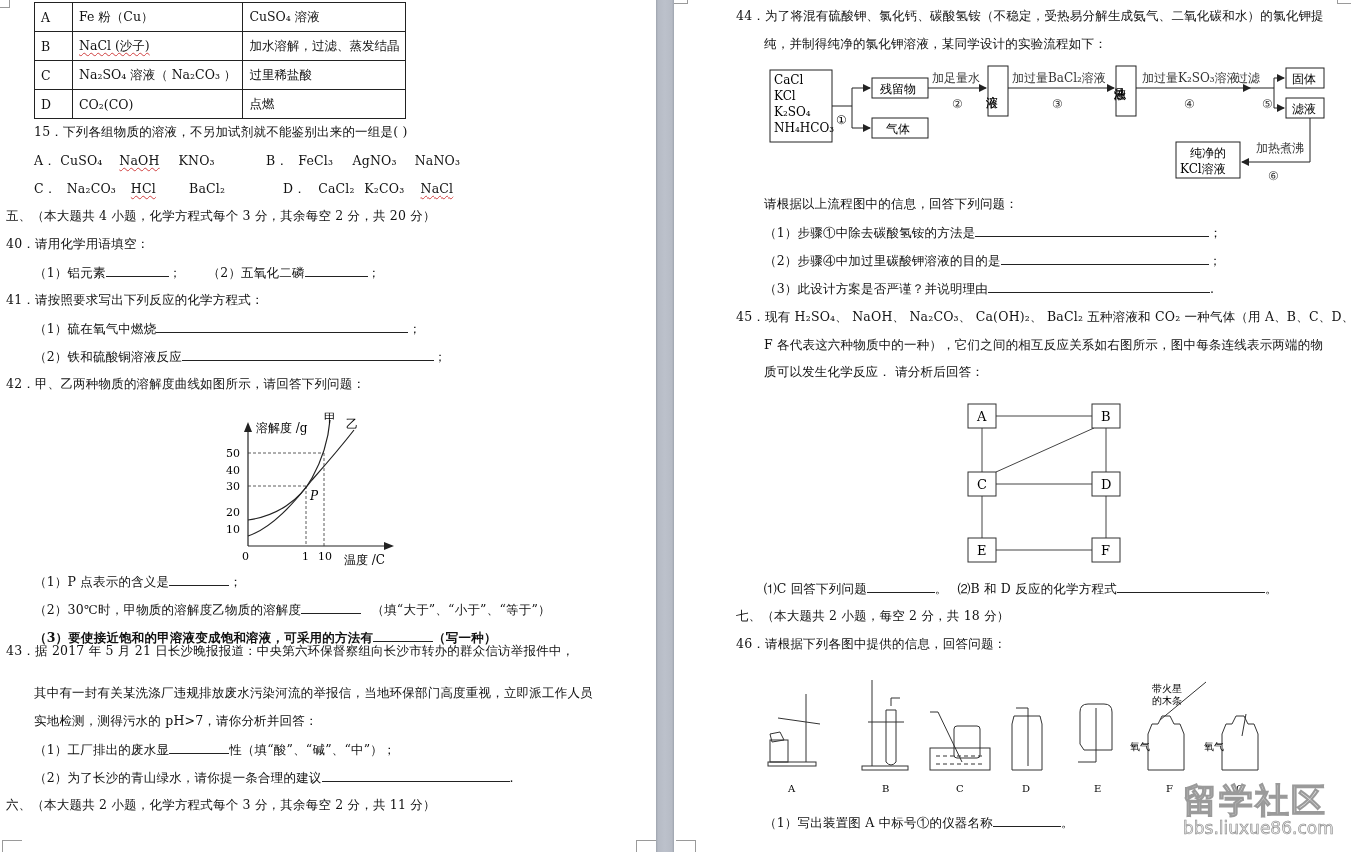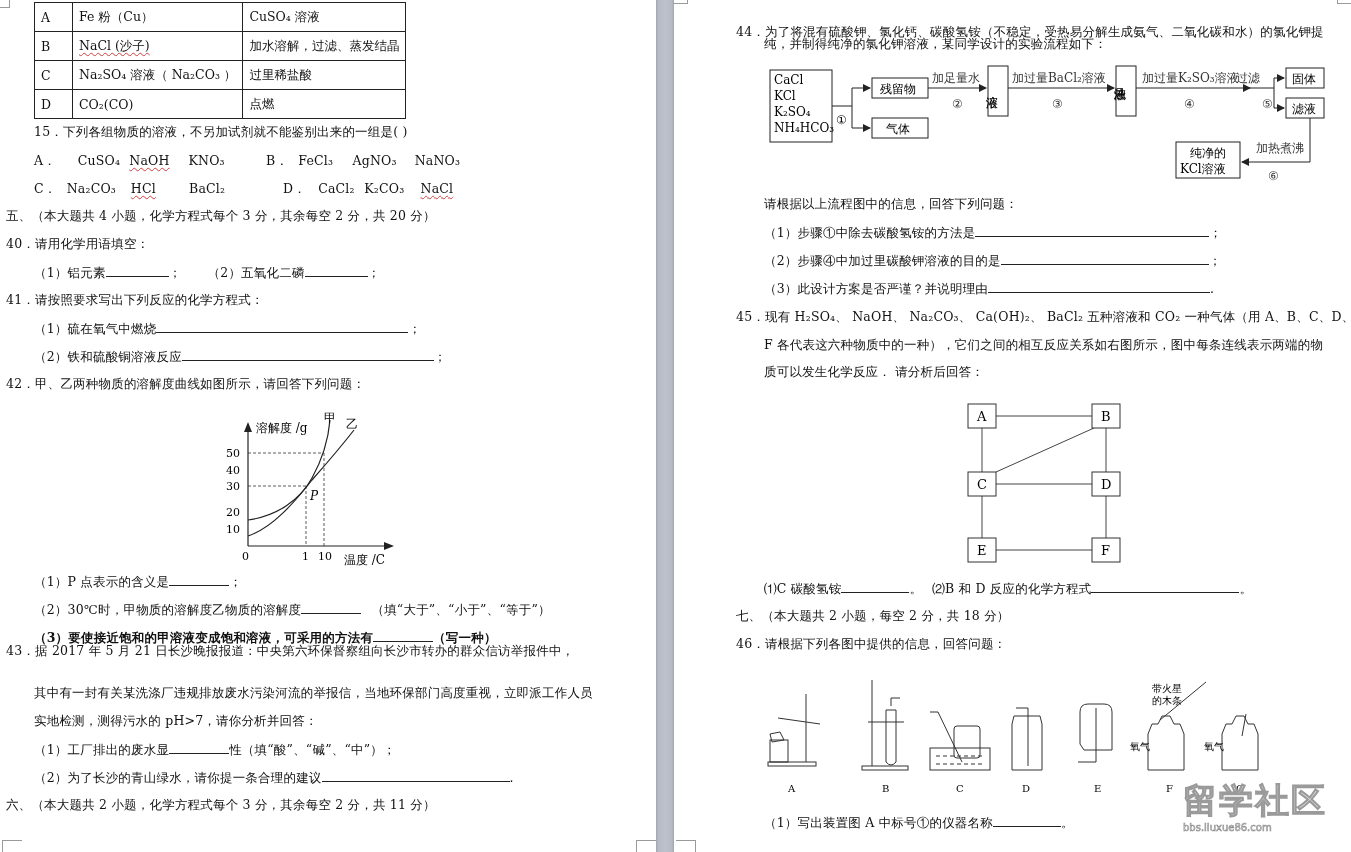--- a/index.html
+++ b/index.html
@@ -57,21 +57,21 @@
       <td class="c1">D</td>
       <td class="c2">CO₂(CO)</td>
       <td class="c3">点燃</td>
     </tr>
   </tbody>
     </table>
 
   <div class="line" style="left:34px;top:124px;">15．下列各组物质的溶液，不另加试剂就不能鉴别出来的一组是(      )</div>
   <div class="line" style="left:34px;top:153px;">
     <span>A．</span>
-    <span style="display:inline-block;width:50px;margin-left:10px;text-align:right;">CuSO₄</span>
+    <span style="display:inline-block;width:50px;">CuSO₄</span>
     <span style="display:inline-block;width:50px;margin-left:5px;" class="wavy">NaOH</span>
     <span style="display:inline-block;margin-left:5px;">KNO₃</span>
   </div>
   <div class="line" style="left:266px;top:153px;">
     <span>B．</span>
     <span style="display:inline-block;width:48px;margin-left:6px;">FeCl₃</span>
     <span style="display:inline-block;width:56px;margin-left:2px;">AgNO₃</span>
     <span style="display:inline-block;margin-left:2px;">NaNO₃</span>
   </div>
   <div class="line" style="left:34px;top:181px;">
@@ -159,21 +159,21 @@
   <div class="line" style="left:6px;top:797px;">六、（本大题共 2 小题，化学方程式每个 3 分，其余每空 2 分，共 11 分）</div>
 </div>
 
 <div id="gutter"></div>
 
 <div id="page-right" class="page">
   <div class="corner" style="left:0;top:0;border-right-width:1px;border-bottom-width:1px;width:14px;height:4px;"></div>
   <div class="corner" style="right:0;top:0;border-left-width:1px;border-bottom-width:1px;width:14px;height:4px;"></div>
   <div class="corner" style="left:2px;bottom:0;border-right-width:1px;border-top-width:1px;"></div>
 
-  <div class="line" style="left:62px;top:8px;margin-top:16px;">44．为了将混有硫酸钾、氯化钙、碳酸氢铵（不稳定，受热易分解生成氨气、二氧化碳和水）的氯化钾提</div>
+  <div class="line" style="left:62px;top:8px;">44．为了将混有硫酸钾、氯化钙、碳酸氢铵（不稳定，受热易分解生成氨气、二氧化碳和水）的氯化钾提</div>
   <div class="line" style="left:90px;top:36px;">纯，并制得纯净的氯化钾溶液，某同学设计的实验流程如下：</div>
 
   <svg style="position:absolute;left:92px;top:64px;" width="580" height="118" viewBox="0 0 580 118" font-size="12">
     <defs>
       <marker id="arr" markerWidth="8" markerHeight="8" refX="7" refY="4" orient="auto">
           <path d="M0,0 L8,4 L0,8 z" fill="#222"></path>
         </marker>
     </defs>
 
     <rect x="4" y="6" width="62" height="72" fill="none" stroke="#222"></rect>
@@ -264,21 +264,21 @@
     </g>
     <text x="11" y="19">A</text>
     <text x="135" y="19">B</text>
     <text x="11" y="87">C</text>
     <text x="135" y="87">D</text>
     <text x="11" y="153">E</text>
     <text x="135" y="153">F</text>
   </svg>
 
   <div class="line" style="left:90px;top:580px;">
-    <span>⑴C 碳酸氢铵</span><span class="blank" style="width:68px;"></span><span>。</span>
+    <span>⑴C 回答下列问题</span><span class="blank" style="width:68px;"></span><span>。</span>
     <span style="margin-left:6px;">⑵B 和 D 反应的化学方程式</span><span class="blank" style="width:148px;"></span><span>。</span>
   </div>
 
   <div class="line" style="left:62px;top:608px;">七、（本大题共 2 小题，每空 2 分，共 18 分）</div>
   <div class="line" style="left:62px;top:636px;">46．请根据下列各图中提供的信息，回答问题：</div>
 
   <svg style="position:absolute;left:84px;top:674px;" width="520" height="130" viewBox="0 0 520 130" font-size="10">
     <g fill="none" stroke="#333" stroke-width="1">
 
       <rect x="10" y="88" width="48" height="4"></rect>
@@ -324,14 +324,14 @@
     <text x="478" y="118">G</text>
   </svg>
 
   <div class="line" style="left:90px;top:814px;">
     <span>（1）写出装置图 A 中标号①的仪器名称</span><span class="blank" style="width:68px;"></span><span>。</span>
   </div>
 </div>
 
 <div id="watermark">
   <div style="font-family:'DejaVu Sans',sans-serif;font-size:34px;font-weight:bold;color:#e8e8e8;-webkit-text-stroke:1px #9a9a9a;letter-spacing:2px;line-height:38px;">留学社区</div>
-  <div style="font-family:'DejaVu Sans',sans-serif;font-size:10px;color:#e8e8e8;-webkit-text-stroke:0.6px #8a8a8a;line-height:18px;">bbs.liuxue86.com</div>
+  <div style="font-family:'DejaVu Sans',sans-serif;font-size:17px;color:#e8e8e8;-webkit-text-stroke:0.6px #8a8a8a;line-height:18px;">bbs.liuxue86.com</div>
 </div>
 
 </body></html>

